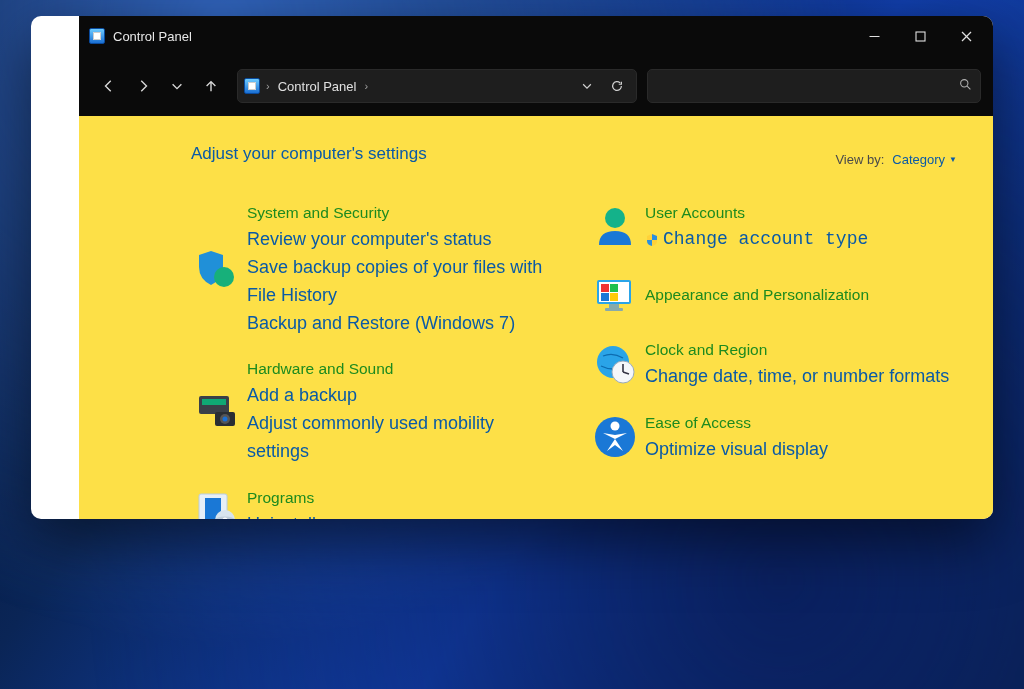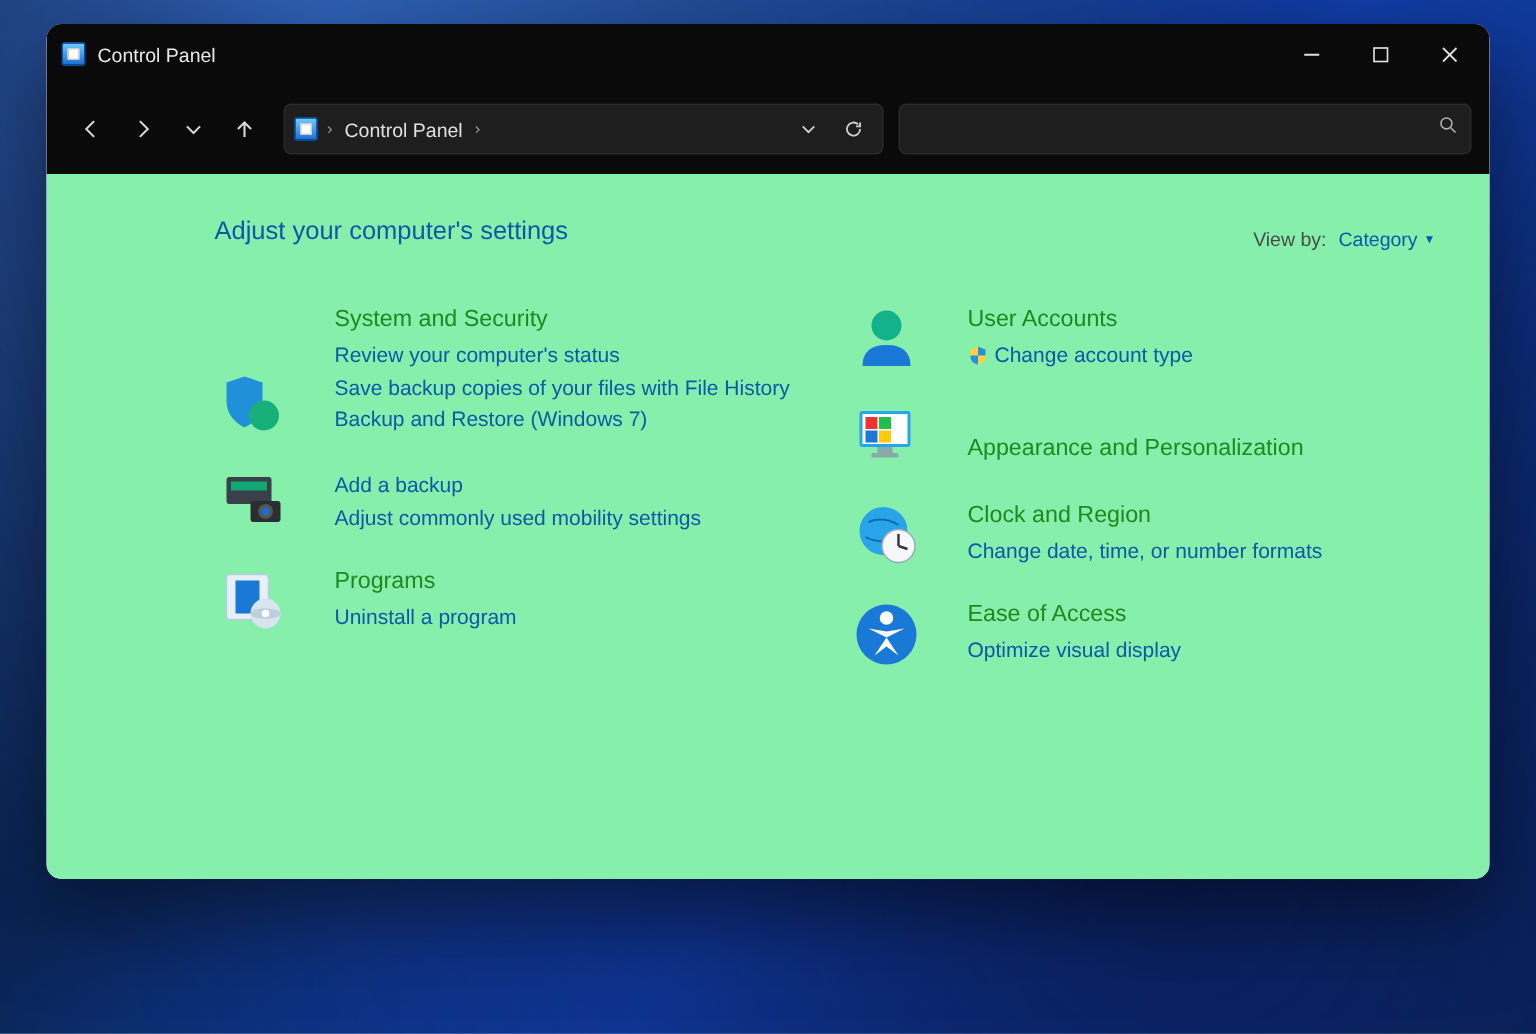--- a/index.html
+++ b/index.html
@@ -13,25 +13,26 @@
   position: absolute; inset: 0; overflow: hidden; z-index: 0;
 }
 .wallpaper-swirl::before {
   content: ""; position: absolute; width: 1400px; height: 1400px;
   left: -200px; top: -400px;
   background: radial-gradient(circle at 30% 30%, rgba(72,140,255,.65), transparent 45%),
               radial-gradient(circle at 70% 70%, rgba(10,30,90,.9), transparent 50%);
   filter: blur(2px);
 }
 .window {
-  position: absolute; left: 31px; top: 16px; width: 962px; height: 570px;
+  position: absolute; left: 31px; top: 16px; width: 962px; height: 503px;
   border-radius: 10px; overflow: hidden;
   box-shadow: 0 22px 60px rgba(0,0,0,.55);
   display: flex; flex-direction: column;
   background: #fff;
+  padding-left: 48px;
 }
 .titlebar {
   height: 40px; background: #0a0a0a; display: flex; align-items: center;
   padding: 0 4px 0 10px; color: #e8e8e8; font-size: 13px;
 }
 .titlebar .app-icon {
   width: 16px; height: 16px; margin-right: 8px; flex-shrink: 0;
 }
 .titlebar .title { flex: 0 0 auto; }
 .titlebar .spacer { flex: 1; }
@@ -70,55 +71,55 @@
   display: flex; align-items: center; padding: 0 8px;
 }
 .search-wrap input {
   flex: 1; background: none; border: none; outline: none;
   color: #e0e0e0; font-size: 13px;
 }
 .search-wrap .search-icon { color: #b0b0b0; margin-left: 6px; }
 .search-wrap .search-icon svg { width: 13px; height: 13px; }
 
 .content {
-  flex: 1; background: #86efac; padding: 24px 36px 24px 112px; overflow: auto;
+  flex: 1; background: #fde047; padding: 24px 36px 24px 112px; overflow: auto;
 }
 .content-header {
   display: flex; justify-content: space-between; align-items: center;
   margin-bottom: 28px;
 }
 .page-title {
   color: #0a5aa6; font-size: 17px; font-weight: 400;
 }
 .viewby {
   display: flex; align-items: flex-end; gap: 8px; font-size: 13px;
 }
 .viewby .label { color: #4a4a4a; }
 .viewby .value { color: #0a5aa6; display: flex; align-items: center; gap: 4px; margin-top: 12px; }
 .viewby .caret { font-size: 8px; color: #0a5aa6; }
 
 .categories {
   display: grid; grid-template-columns: 1fr 1fr; column-gap: 30px; row-gap: 4px;
 }
 .cat {
-  display: flex; gap: 32px; align-items: flex-end; padding: 6px 4px; margin-bottom: 8px;
+  display: flex; gap: 8px; align-items: center; padding: 6px 4px; margin-bottom: 8px;
 }
 .cat-icon {
   width: 44px; height: 44px; flex-shrink: 0;
   display: flex; align-items: center; justify-content: center;
 }
 .cat-body { padding-top: 2px; }
 .cat-title {
   color: #1d8a1f; font-size: 15.5px; font-weight: 400; margin-bottom: 2px;
   line-height: 1.35; display: inline-block;
 }
 .cat-link {
-  color: #0a5aa6; font-size: 14px; line-height: 1.55; display: block;
-}
-.cat-link.shielded { display: flex; align-items: center; gap: 4px; }
+  color: #0a5aa6; font-size: 18px; line-height: 1.55; display: block;
+}
+.cat-link.shielded { display: flex; align-items: center; gap: 4px; font-family: Liberation Mono, monospace; }
 .shield-mini { width: 14px; height: 14px; flex-shrink: 0; }
 
 .cp-app-icon {
   background: linear-gradient(180deg,#6ecbff,#1a6fd4); border-radius: 2px;
   display: flex; align-items: center; justify-content: center;
   border: 1px solid #0a4a9c;
 }
 .cp-app-icon::after {
   content: ""; width: 60%; height: 60%; background: #fff; border-radius: 1px;
   box-shadow: inset 0 0 0 1px #ccc;
@@ -242,20 +243,21 @@
           <div class="cat-icon">
             <svg viewBox="0 0 44 44" width="44" height="44">
               <rect x="4" y="6" width="30" height="18" rx="2" fill="#3a4048"></rect>
               <rect x="7" y="9" width="24" height="6" fill="#0fa874"></rect>
               <rect x="20" y="22" width="20" height="14" rx="2" fill="#2a2e33"></rect>
               <circle cx="30" cy="29" r="5" fill="#555"></circle>
                 <circle cx="30" cy="29" r="2.5" fill="#1a6fd4"></circle>
             </svg>
           </div>
           <div class="cat-body">
+            <a class="cat-title">Hardware and Sound</a>
             <a class="cat-link">Add a backup</a>
             <a class="cat-link">Adjust commonly used mobility settings</a>
           </div>
         </div>
 
         <div class="cat">
           <div class="cat-icon">
             <svg viewBox="0 0 44 44" width="44" height="44">
               <rect x="4" y="4" width="28" height="30" rx="2" fill="#e7eff7" stroke="#b8cde2"></rect>
               <rect x="10" y="8" width="16" height="22" fill="#1a78d6"></rect>

